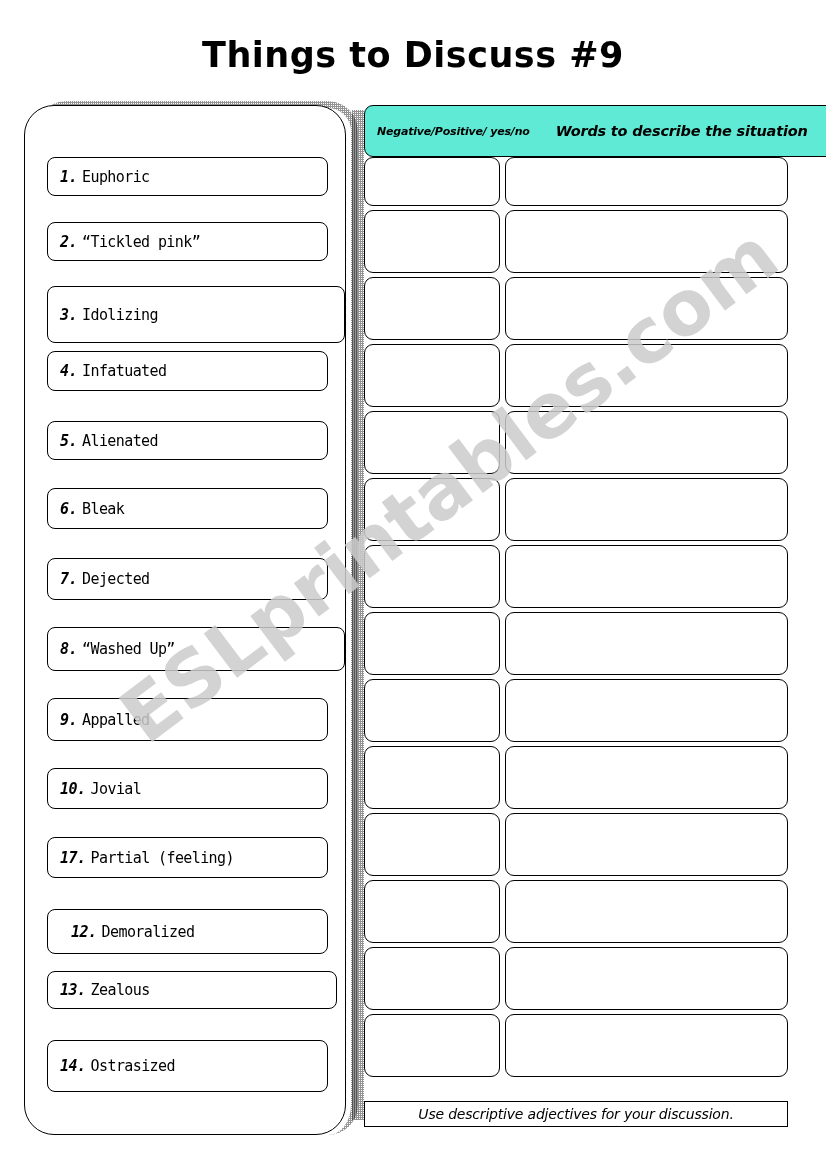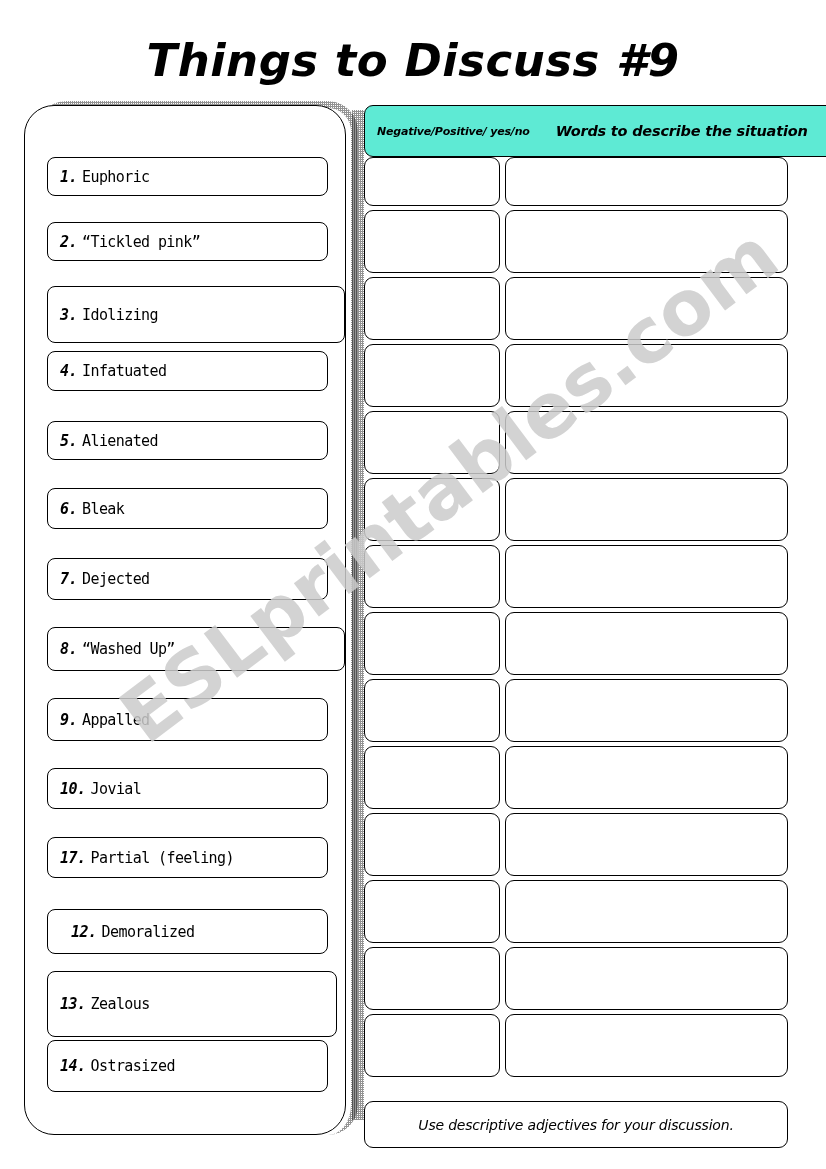--- a/index.html
+++ b/index.html
@@ -17,23 +17,22 @@
   }
 
   
   .page-title {
     position: absolute;
     left: 0;
     top: 38px;
     width: 826px;
     text-align: center;
     font-family: "DejaVu Sans", sans-serif;
-    font-size: 45px;
-    font-weight: bold;
-    font-style: italic;
+    font-size: 35px;
+    font-weight: bold;
     letter-spacing: 0.5px;
     color: #000000;
     line-height: 1;
     white-space: nowrap;
   }
 
   
   .watermark {
     position: absolute;
     left: 60px;
@@ -196,24 +195,24 @@
     height: 100%;
   }
   .cell-narrow { left: 0; width: 136px; }
   .cell-wide   { left: 141px; width: 283px; }
 
   .footer-box {
     position: absolute;
     left: 364px;
     top: 1101px;
     width: 424px;
-    height: 47px;
+    height: 26px;
     box-sizing: border-box;
     border: 1.3px solid #000;
-    border-radius: 9px;
+    border-radius: 0;
     background: #fff;
     display: flex;
     align-items: center;
     justify-content: center;
     z-index: 6;
   }
   .footer-text {
     font-family: "DejaVu Sans", sans-serif;
     font-size: 14px;
     font-style: italic;
@@ -272,21 +271,21 @@
         <span class="word">Jovial</span>
       </div>
       <div class="list-item" style="top: 731px; height: 41px; width: 281px;">
         <span class="num">17.</span>
         <span class="word">Partial (feeling)</span>
       </div>
       <div class="list-item" style="top: 803px; height: 45px; width: 281px; padding-left: 23px;">
         <span class="num">12.</span>
         <span class="word">Demoralized</span>
       </div>
-      <div class="list-item" style="top: 865px; height: 66px; width: 290px;">
+      <div class="list-item" style="top: 865px; height: 38px; width: 290px;">
         <span class="num">13.</span>
         <span class="word">Zealous</span>
       </div>
       <div class="list-item" style="top: 934px; height: 52px; width: 281px;">
         <span class="num">14.</span>
         <span class="word">Ostrasized</span>
       </div>
     </div>
 </div>
 

